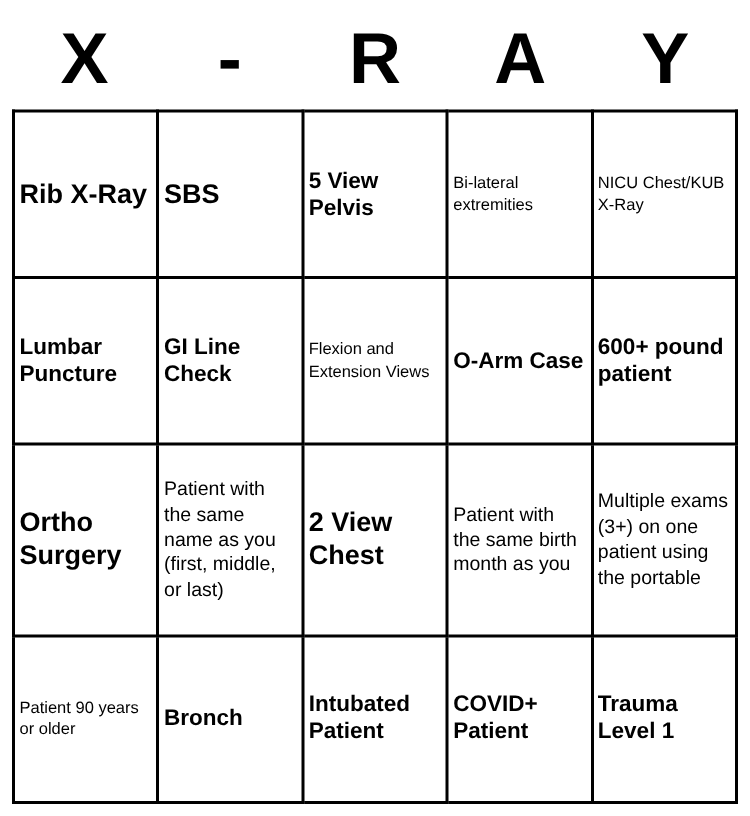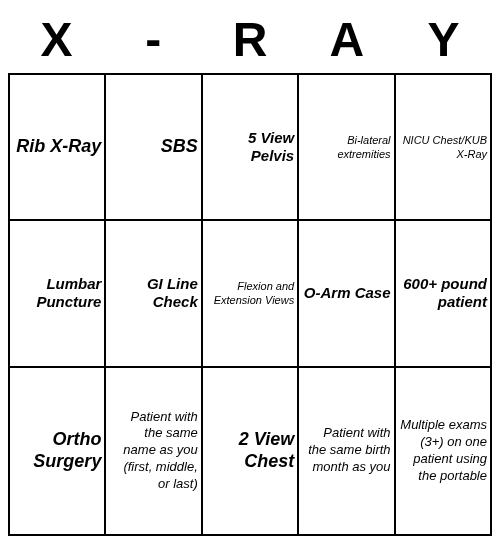--- a/index.html
+++ b/index.html
@@ -32,26 +32,25 @@
       flex: 1;
       text-align: center;
     }
     .bingo-grid {
       width: 100%;
       border-collapse: collapse;
       flex: 1;
     }
     .bingo-grid td {
       border: 2px solid #000;
-      text-align: right;
+      text-align: left;
       vertical-align: middle;
       padding: 4px 3px;
       width: 20%;
       height: 82px;
-      font-style: italic;
     }
     .cell-large {
       font-size: 18px;
       font-weight: bold;
       line-height: 1.2;
     }
     .cell-medium {
       font-size: 15px;
       font-weight: bold;
       line-height: 1.2;
@@ -94,14 +93,21 @@
         <td class="cell-medium">O-Arm Case</td>
         <td class="cell-medium">600+ pound patient</td>
       </tr>
       <tr>
         <td class="cell-large">Ortho Surgery</td>
         <td class="cell-xsmall">Patient with the same name as you (first, middle, or last)</td>
         <td class="cell-large">2 View Chest</td>
         <td class="cell-xsmall">Patient with the same birth month as you</td>
         <td class="cell-xsmall">Multiple exams (3+) on one patient using the portable</td>
       </tr>
+      <tr>
+        <td class="cell-small">Patient 90 years or older</td>
+        <td class="cell-medium">Bronch</td>
+        <td class="cell-medium">Intubated Patient</td>
+        <td class="cell-medium">COVID+ Patient</td>
+        <td class="cell-medium">Trauma Level 1</td>
+      </tr>
     </tbody>
 </table>
 
 </body></html>

